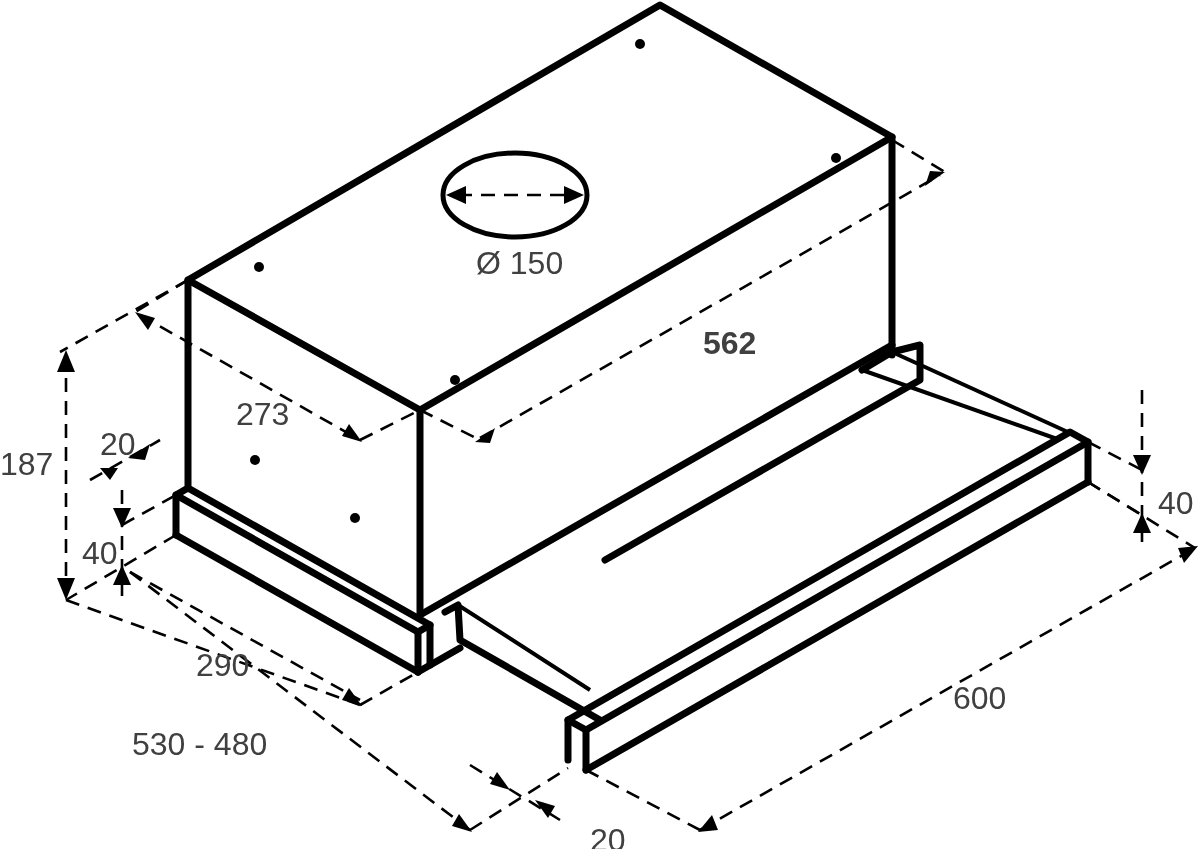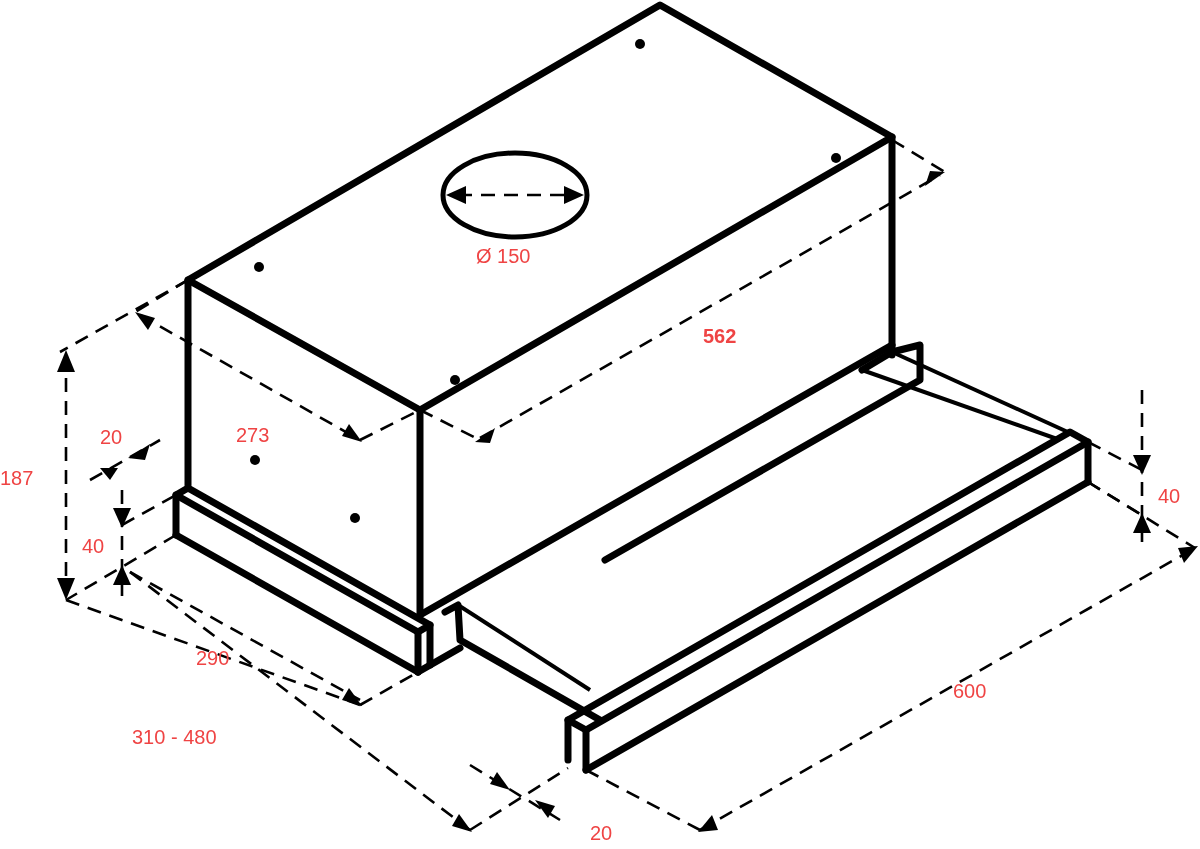--- a/index.html
+++ b/index.html
@@ -2,21 +2,21 @@
 <html><head>
 <meta charset="utf-8">
 <style>
   html,body{margin:0;padding:0;background:#fff;}
   body{width:1200px;height:849px;overflow:hidden;position:relative;font-family:"Liberation Sans",sans-serif;}
   svg{position:absolute;left:0;top:0;}
   .solid{stroke:#000;stroke-width:7;fill:none;stroke-linejoin:round;stroke-linecap:round;}
   .thin{stroke:#000;stroke-width:4;fill:none;stroke-linejoin:round;}
   .dash{stroke:#000;stroke-width:2.6;fill:none;stroke-dasharray:14 9;}
   .arrow{fill:#000;}
-  .lbl{position:absolute;font-size:20px;color:#ef4444;font-family:"Liberation Sans",sans-serif;white-space:nowrap;}
+  .lbl{position:absolute;font-size:32px;color:#404040;font-family:"Liberation Sans",sans-serif;white-space:nowrap;}
 </style>
 </head>
 <body>
 
 <svg width="1200" height="849" viewBox="0 0 1200 849">
 
   <g>
     <polygon class="solid" points="188,280 660,5 892,137 420,410"></polygon>
     <line class="solid" x1="188" y1="280" x2="188" y2="485"></line>
     <line class="solid" x1="420" y1="410" x2="420" y2="615"></line>
@@ -113,21 +113,21 @@
     <line class="dash" x1="1142" y1="390" x2="1142" y2="550"></line>
     <line class="dash" x1="1088" y1="442" x2="1142" y2="470"></line>
     <line class="dash" x1="1088" y1="482" x2="1142" y2="515"></line>
     <polygon class="arrow" points="1142,475 1133,455 1151,455"></polygon>
     <polygon class="arrow" points="1142,513 1133,533 1151,533"></polygon>
   </g>
 </svg>
 
 <div class="lbl" style="left:476px;top:245px;">Ø 150</div>
 <div class="lbl" style="left:703px;top:325px;font-weight:bold;">562</div>
-<div class="lbl" style="left:236px;top:424px;">273</div>
-<div class="lbl" style="left:0px;top:467px;">187</div>
+<div class="lbl" style="left:236px;top:396px;">273</div>
+<div class="lbl" style="left:0px;top:446px;">187</div>
 <div class="lbl" style="left:100px;top:426px;">20</div>
 <div class="lbl" style="left:82px;top:535px;">40</div>
 <div class="lbl" style="left:196px;top:647px;text-align:center;">290</div>
-<div class="lbl" style="left:132px;top:726px;">310 - 480</div>
+<div class="lbl" style="left:132px;top:726px;">530 - 480</div>
 <div class="lbl" style="left:1158px;top:485px;">40</div>
 <div class="lbl" style="left:953px;top:680px;">600</div>
 <div class="lbl" style="left:590px;top:822px;">20</div>
 
 </body></html>

